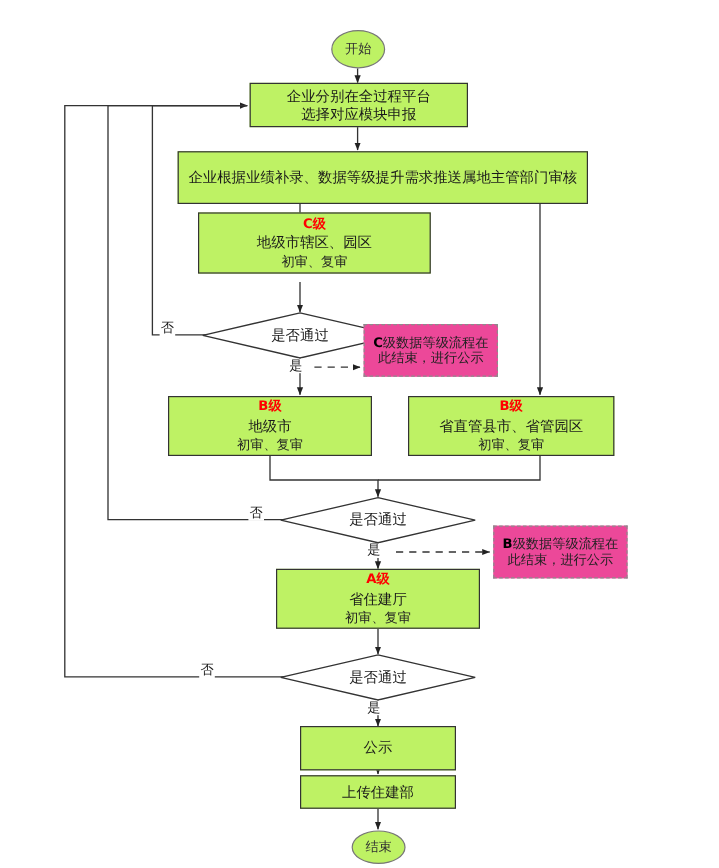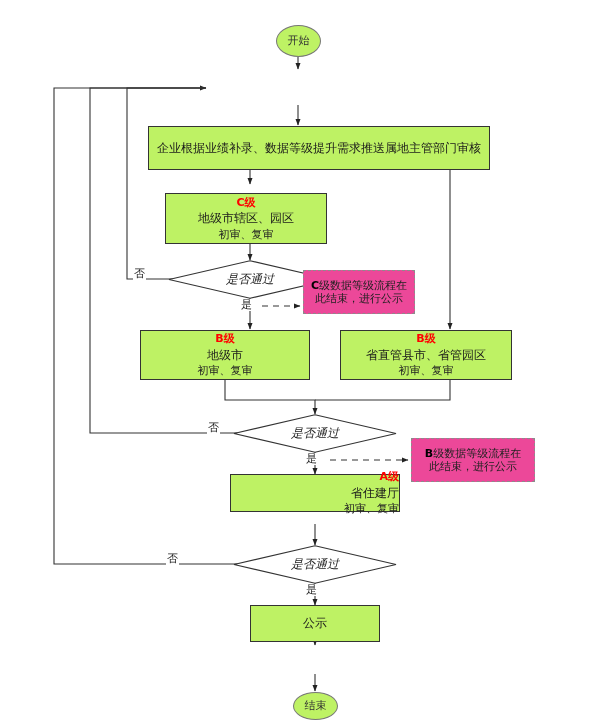--- a/index.html
+++ b/index.html
@@ -81,21 +81,20 @@
     font-size: 11px;
     color: #222222;
     white-space: nowrap;
   }
   .note-line b {
     font-weight: bold;
     color: #000000;
   }
   .diamond-wrap {
     position: absolute;
-    font-style: italic;
   }
   .diamond-wrap svg {
     position: absolute;
     left: 0;
     top: 0;
   }
   .diamond-label {
     position: absolute;
     left: 0;
     top: 0;
@@ -169,26 +168,30 @@
       <path d="M315,633 L315,645" marker-end="url(#arrow)"></path>
 
       <path d="M315,674 L315,691" marker-end="url(#arrow)"></path>
     </g>
   </svg>
 
   <div class="node terminator" style="left:276px; top:25px; width:45px; height:32px;">
     <span class="term-label">开始</span>
   </div>
 
+  <div class="node proc" style="left:208px; top:69px; width:182px; height:37px;">
+    <span class="line1">企业分别在全过程平台</span>
+    <span class="line1">选择对应模块申报</span>
+  </div>
 
   <div class="node proc" style="left:148px; top:126px; width:342px; height:44px;">
     <span class="line1">企业根据业绩补录、数据等级提升需求推送属地主管部门审核</span>
   </div>
 
-  <div class="node proc" style="left:165px; top:193px; width:162px; height:51px;">
+  <div class="node proc" style="left:165px; top:177px; width:194px; height:51px;">
     <span class="grade">C级</span>
     <span class="strong">地级市辖区、园区</span>
     <span class="sub">初审、复审</span>
   </div>
 
   <div class="diamond-wrap" style="left:168px; top:260px; width:164px; height:39px;">
     <svg width="164" height="39" viewBox="0 0 164 39">
       <polygon points="82,0.7 163,19.5 82,38.3 1,19.5" fill="#ffffff" stroke="#333333" stroke-width="1.1"></polygon>
     </svg>
     <div class="diamond-label">是否通过</div>
@@ -215,42 +218,45 @@
 
   <div class="diamond-wrap" style="left:233px; top:414px; width:164px; height:39px;">
     <svg width="164" height="39" viewBox="0 0 164 39">
       <polygon points="82,0.7 163,19.5 82,38.3 1,19.5" fill="#ffffff" stroke="#333333" stroke-width="1.1"></polygon>
     </svg>
     <div class="diamond-label">是否通过</div>
   </div>
   <div class="edge-label" style="left:207px; top:422px;">否</div>
   <div class="edge-label" style="left:305px; top:453px;">是</div>
 
-  <div class="node note" style="left:411px; top:438px; width:124px; height:44px;">
+  <div class="node note" style="left:411px; top:438px; width:112px; height:44px;">
     <span class="note-line"><b>B</b><span>级数据等级流程在</span></span>
     <span class="note-line">此结束，进行公示</span>
   </div>
 
-  <div class="node proc" style="left:230px; top:474px; width:170px; height:38px;align-items:flex-end;">
+  <div class="node proc" style="left:230px; top:474px; width:170px; height:50px;">
     <span class="grade">A级</span>
     <span class="strong">省住建厅</span>
     <span class="sub">初审、复审</span>
   </div>
 
   <div class="diamond-wrap" style="left:233px; top:545px; width:164px; height:39px;">
     <svg width="164" height="39" viewBox="0 0 164 39">
       <polygon points="82,0.7 163,19.5 82,38.3 1,19.5" fill="#ffffff" stroke="#333333" stroke-width="1.1"></polygon>
     </svg>
     <div class="diamond-label">是否通过</div>
   </div>
   <div class="edge-label" style="left:166px; top:553px;">否</div>
   <div class="edge-label" style="left:305px; top:584px;">是</div>
 
   <div class="node proc" style="left:250px; top:605px; width:130px; height:37px;">
     <span class="line1">公示</span>
   </div>
 
+  <div class="node proc" style="left:250px; top:646px; width:130px; height:28px;">
+    <span class="line1">上传住建部</span>
+  </div>
 
   <div class="node terminator" style="left:293px; top:692px; width:45px; height:28px;">
     <span class="term-label">结束</span>
   </div>
 
 </div>
 
 </body></html>

